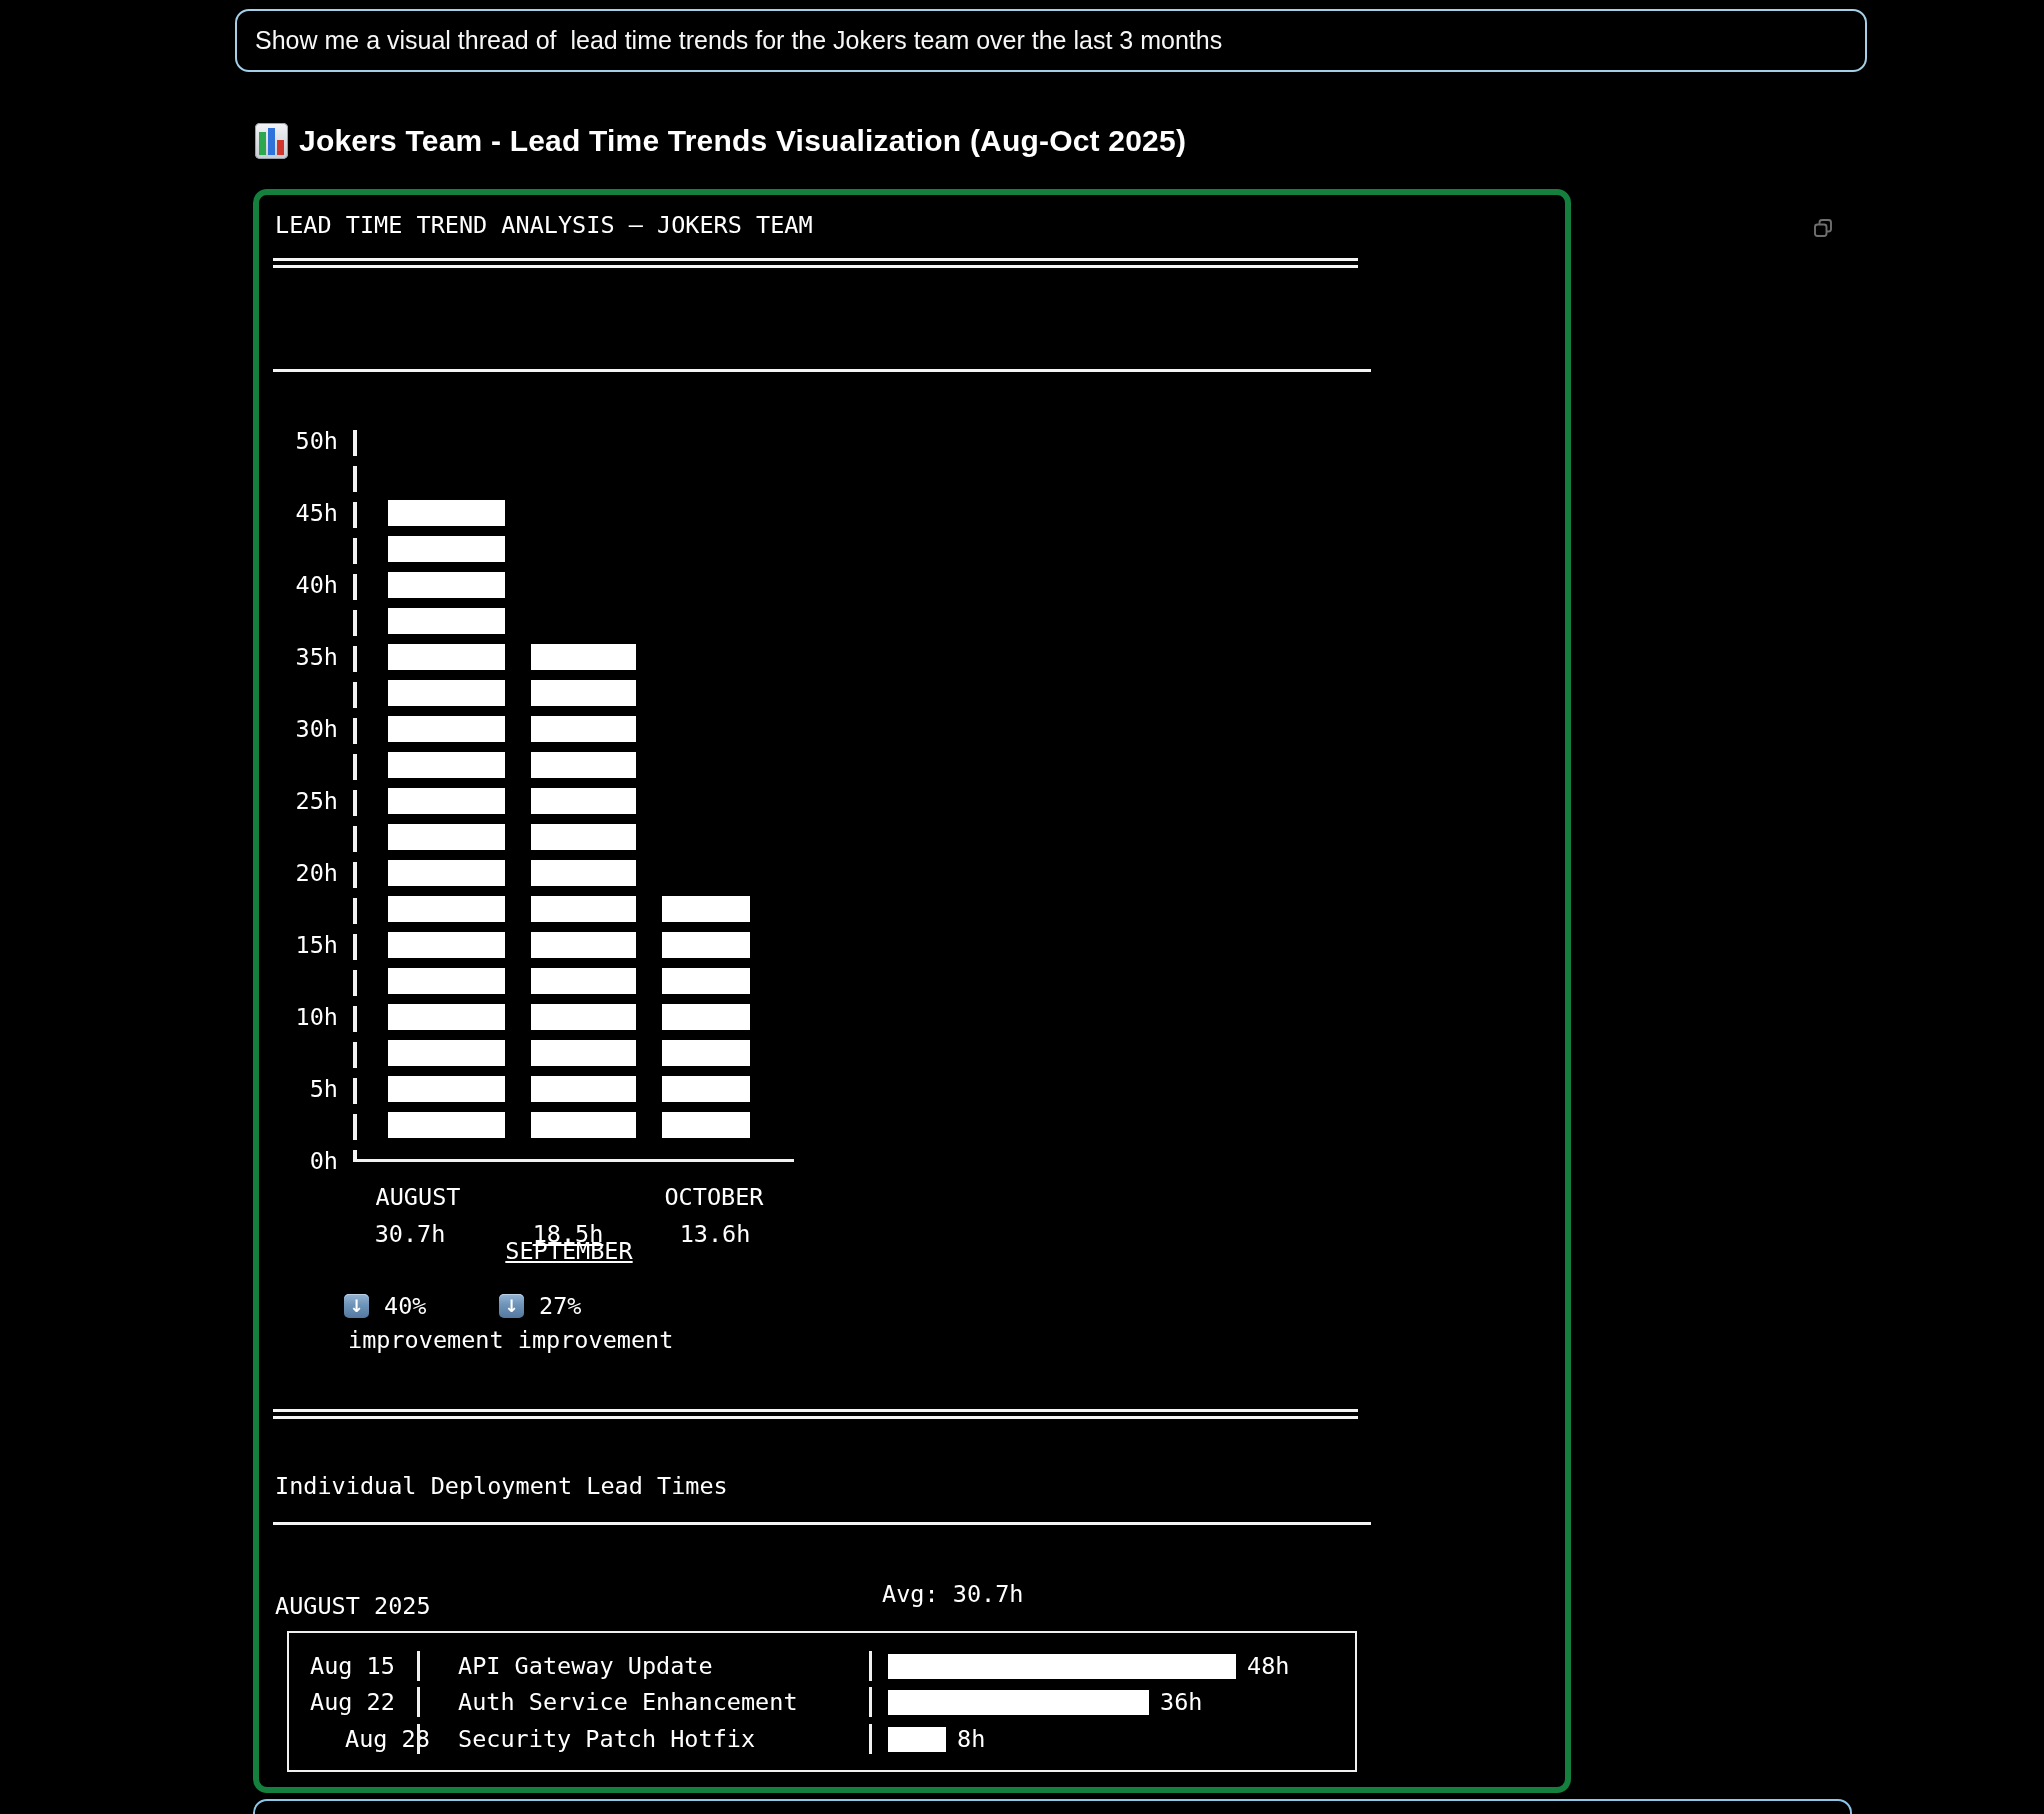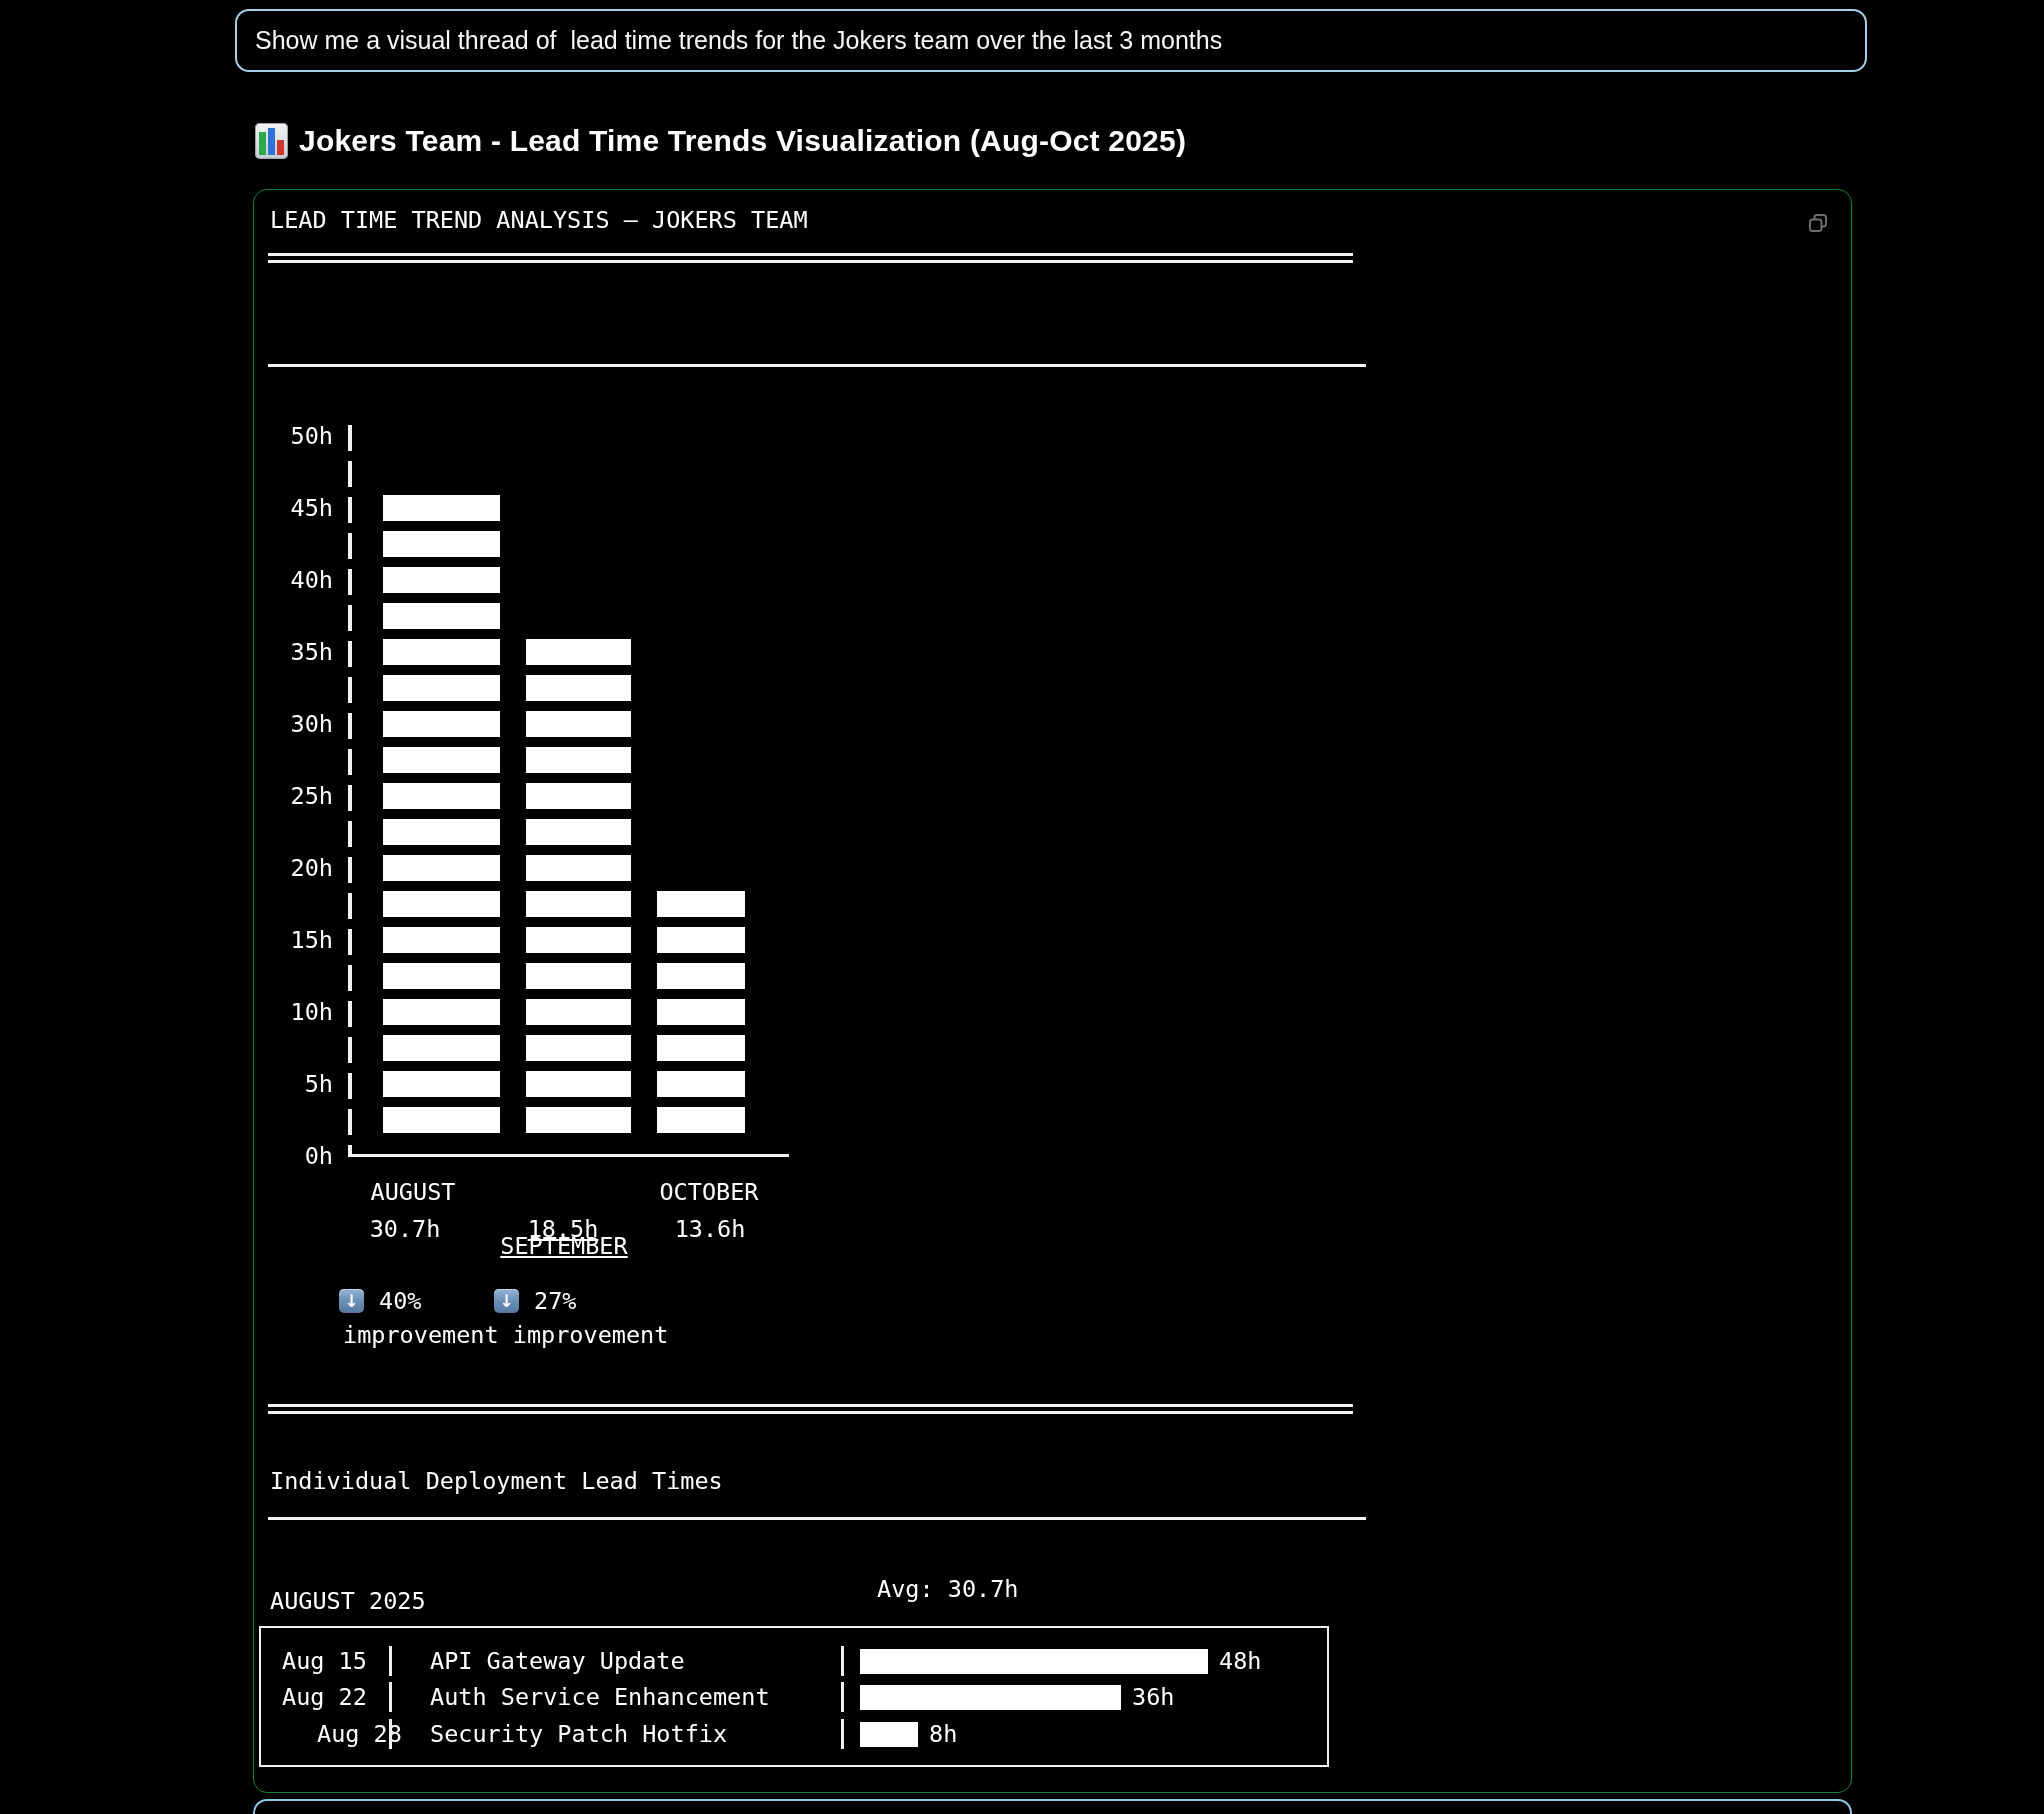--- a/index.html
+++ b/index.html
@@ -9,30 +9,30 @@
   #prompt-box{left:235px;top:9px;width:1632px;height:63px;border:2px solid #a4cfe8;border-radius:14px;box-sizing:border-box;display:flex;align-items:center;padding:0 18px;background:#000;}
   #prompt-text{color:#f6f7f8;font-size:25px;white-space:pre;}
   #heading{left:255px;top:122px;display:flex;align-items:flex-start;gap:11px;}
   #heading-title{color:#ffffff;font-size:30px;font-weight:700;line-height:38px;letter-spacing:0.2px;}
   
   #chart-emoji{position:relative;width:33px;height:36px;border-radius:5px;background:linear-gradient(180deg,#f2f4f6 0%,#c7ccd2 100%);box-shadow:inset 0 0 0 1px #9aa0a8;flex:0 0 auto;margin-top:1px;}
   #chart-emoji .b{position:absolute;bottom:4px;width:7px;}
   #chart-emoji .b1{left:4px;height:23px;background:#2ea84e;}
   #chart-emoji .b2{left:13px;height:27px;background:#2f72d9;}
   #chart-emoji .b3{left:22px;height:15px;background:#d1372e;}
-  #code-block{left:253px;top:189px;width:1599px;height:1604px;border:1px solid #15803d;border-radius:14px;box-sizing:border-box;background:#000;}
+  #code-block{left:253px;top:189px;width:1318px;height:1604px;border:6px solid #15803d;border-radius:14px;box-sizing:border-box;background:#000;}
   #code-block2{left:253px;top:1799px;width:1599px;height:80px;border:2px solid #8ec7e6;border-radius:14px;box-sizing:border-box;background:#000;}
   #copy-button{position:absolute;left:1549px;top:18px;width:30px;height:30px;display:flex;align-items:center;justify-content:center;cursor:pointer;}
   .line-double{position:absolute;height:10px;box-sizing:border-box;border-top:3px solid #f4f4f4;border-bottom:3px solid #f4f4f4;}
   .line-single{position:absolute;height:3px;background:#f4f4f4;}
   .tick{position:absolute;left:2px;width:77px;text-align:right;}
   .ctr{position:absolute;width:180px;text-align:center;}
   .seg{position:absolute;background:#ffffff;}
   .badge{position:absolute;width:25px;height:24px;border-radius:5px;background:linear-gradient(180deg,#96b5d5 0%,#6e94ba 45%,#54789f 100%);box-shadow:inset 0 1px 0 #b9d0e6,0 1px 1px #000;color:#fff;font-weight:bold;font-size:17px;display:flex;align-items:center;justify-content:center;font-family:"DejaVu Sans",sans-serif;}
-  #deploy-table{position:absolute;left:5px;top:1436px;width:1070px;height:141px;border:2px solid #f0f0f0;box-sizing:border-box;}
+  #deploy-table{position:absolute;left:28px;top:1436px;width:1070px;height:141px;border:2px solid #f0f0f0;box-sizing:border-box;}
   .colsep{position:absolute;width:3px;background:#f0f0f0;}
   .rowtxt{position:absolute;}
   .hbar{position:absolute;background:#ffffff;height:25px;}
 </style>
 </head>
 <body>
 
 <div class="abs" id="prompt-box">
   <span id="prompt-text">Show me a visual thread of  lead time trends for the Jokers team over the last 3 months</span>
 </div>

